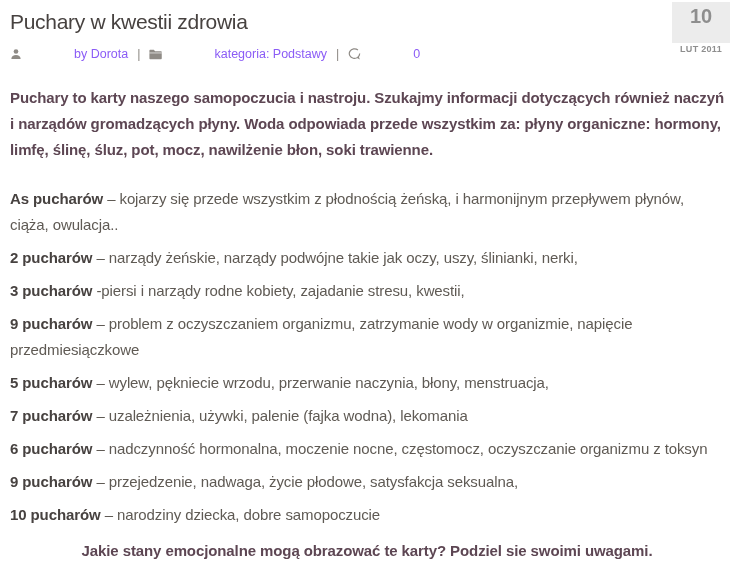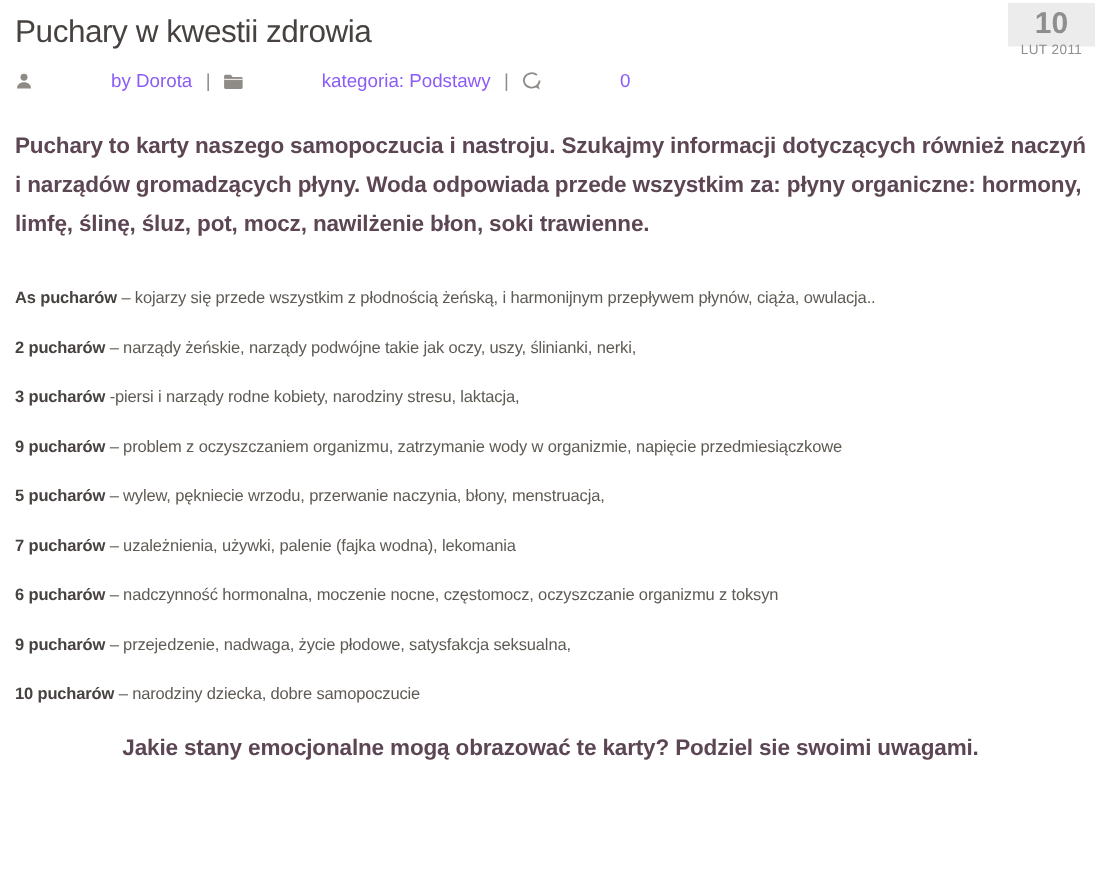--- a/index.html
+++ b/index.html
@@ -17,37 +17,37 @@
     width: 736px;
     height: 586px;
     padding: 6px 12px 0 10px;
   }
   
   .date-badge {
     position: absolute;
     top: 2px;
     right: 6px;
     width: 58px;
-    height: 29px;
+    height: 41px;
     background: #ececec;
     text-align: center;
     padding-top: 3px;
   }
   .date-badge .day {
     font-size: 20px;
     font-weight: bold;
     color: #8e8e8e;
     line-height: 22px;
   }
   .date-badge .month-year {
     font-size: 9px;
-    font-weight: normal;
+    font-weight: bold;
     color: #8e8e8e;
     letter-spacing: 0.3px;
-    margin-top: 1px;
+    margin-top: 17px;
   }
   h1.post-title {
     margin: 4px 0 0 0;
     font-size: 21px;
     font-weight: normal;
     color: #474240;
     letter-spacing: -0.3px;
   }
   .meta {
     margin-top: 13px;
@@ -68,21 +68,21 @@
     margin: 24px 0 0 0;
     font-size: 15px;
     font-weight: bold;
     line-height: 26px;
     color: #5d4653;
     letter-spacing: -0.1px;
   }
   .cups { margin-top: 23px; }
   .cup {
     margin: 0 0 7px 0;
-    font-size: 11px;
+    font-size: 15px;
     line-height: 26px;
     color: #5f5a54;
     letter-spacing: -0.1px;
   }
   .cup .term {
     font-weight: bold;
     color: #474240;
   }
   .question {
     margin: 13px 0 0 0;
@@ -132,21 +132,21 @@
         </svg>
     </span>
     <a href="#">0</a>
   </div>
 
   <p class="intro">Puchary to karty naszego samopoczucia i nastroju. Szukajmy informacji dotyczących również naczyń i narządów gromadzących płyny. Woda odpowiada przede wszystkim za: płyny organiczne: hormony, limfę, ślinę, śluz, pot, mocz, nawilżenie błon, soki trawienne.</p>
 
   <div class="cups">
     <p class="cup"><span class="term">As pucharów</span> <span>– kojarzy się przede wszystkim z płodnością żeńską, i harmonijnym przepływem płynów, ciąża, owulacja..</span></p>
     <p class="cup"><span class="term">2 pucharów</span> <span>– narządy żeńskie, narządy podwójne takie jak oczy, uszy, ślinianki, nerki,</span></p>
-    <p class="cup"><span class="term">3 pucharów</span> <span>-piersi i narządy rodne kobiety, narodziny stresu, laktacja,</span></p>
+    <p class="cup"><span class="term">3 pucharów</span> <span>-piersi i narządy rodne kobiety, zajadanie stresu, kwestii,</span></p>
     <p class="cup"><span class="term">9 pucharów</span> <span>– problem z oczyszczaniem organizmu, zatrzymanie wody w organizmie, napięcie przedmiesiączkowe</span></p>
     <p class="cup"><span class="term">5 pucharów</span> <span>– wylew, pękniecie wrzodu, przerwanie naczynia, błony, menstruacja,</span></p>
     <p class="cup"><span class="term">7 pucharów</span> <span>– uzależnienia, używki, palenie (fajka wodna), lekomania</span></p>
     <p class="cup"><span class="term">6 pucharów</span> <span>– nadczynność hormonalna, moczenie nocne, częstomocz, oczyszczanie organizmu z toksyn</span></p>
     <p class="cup"><span class="term">9 pucharów</span> <span>– przejedzenie, nadwaga, życie płodowe, satysfakcja seksualna,</span></p>
     <p class="cup"><span class="term">10 pucharów</span> <span>– narodziny dziecka, dobre samopoczucie</span></p>
   </div>
 
   <p class="question">Jakie stany emocjonalne mogą obrazować te karty? Podziel sie swoimi uwagami.</p>
 

